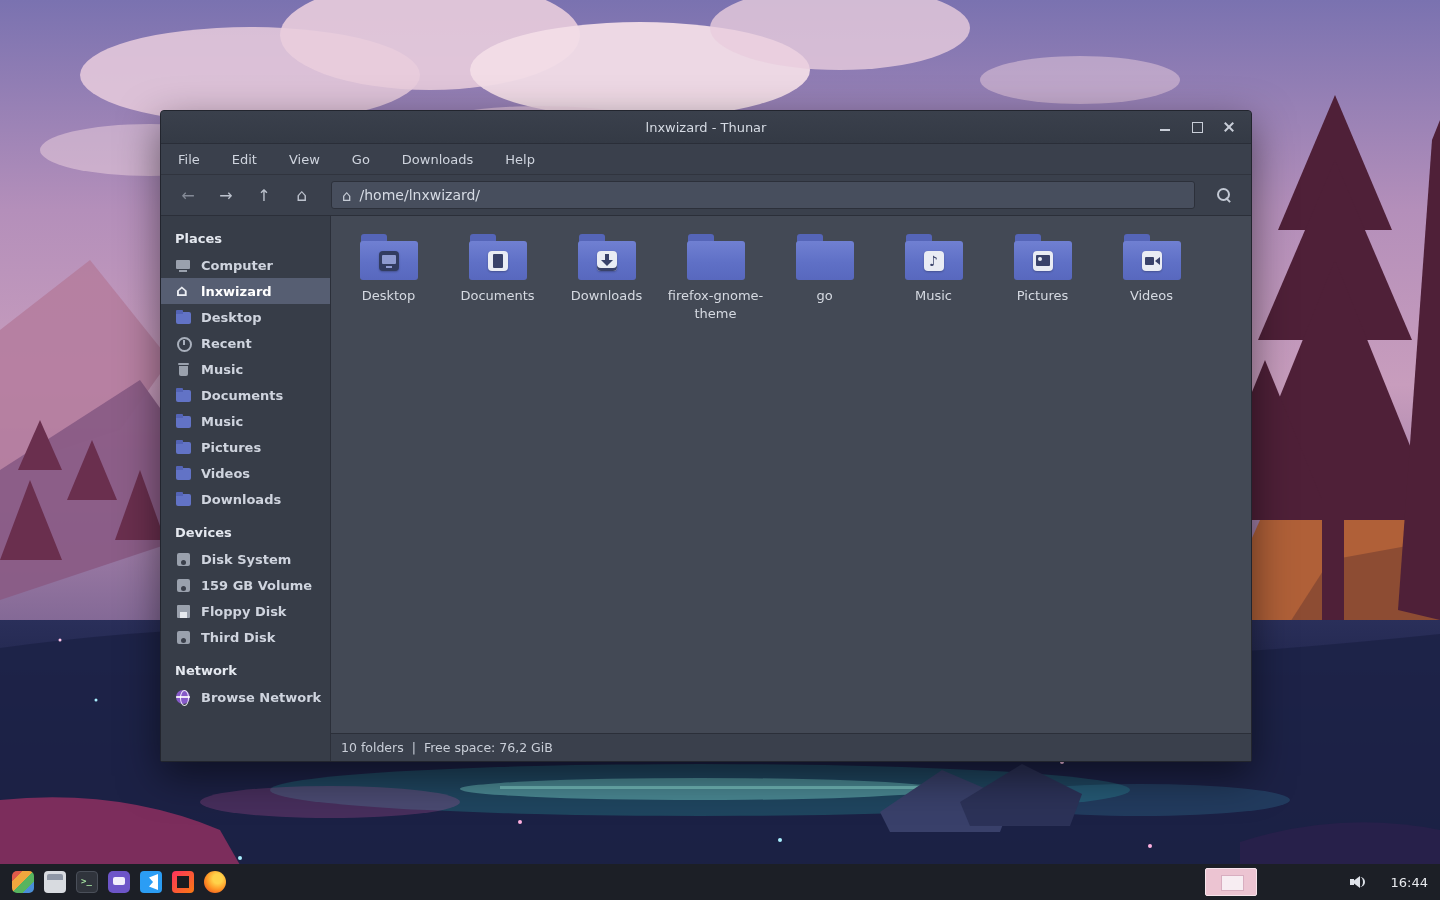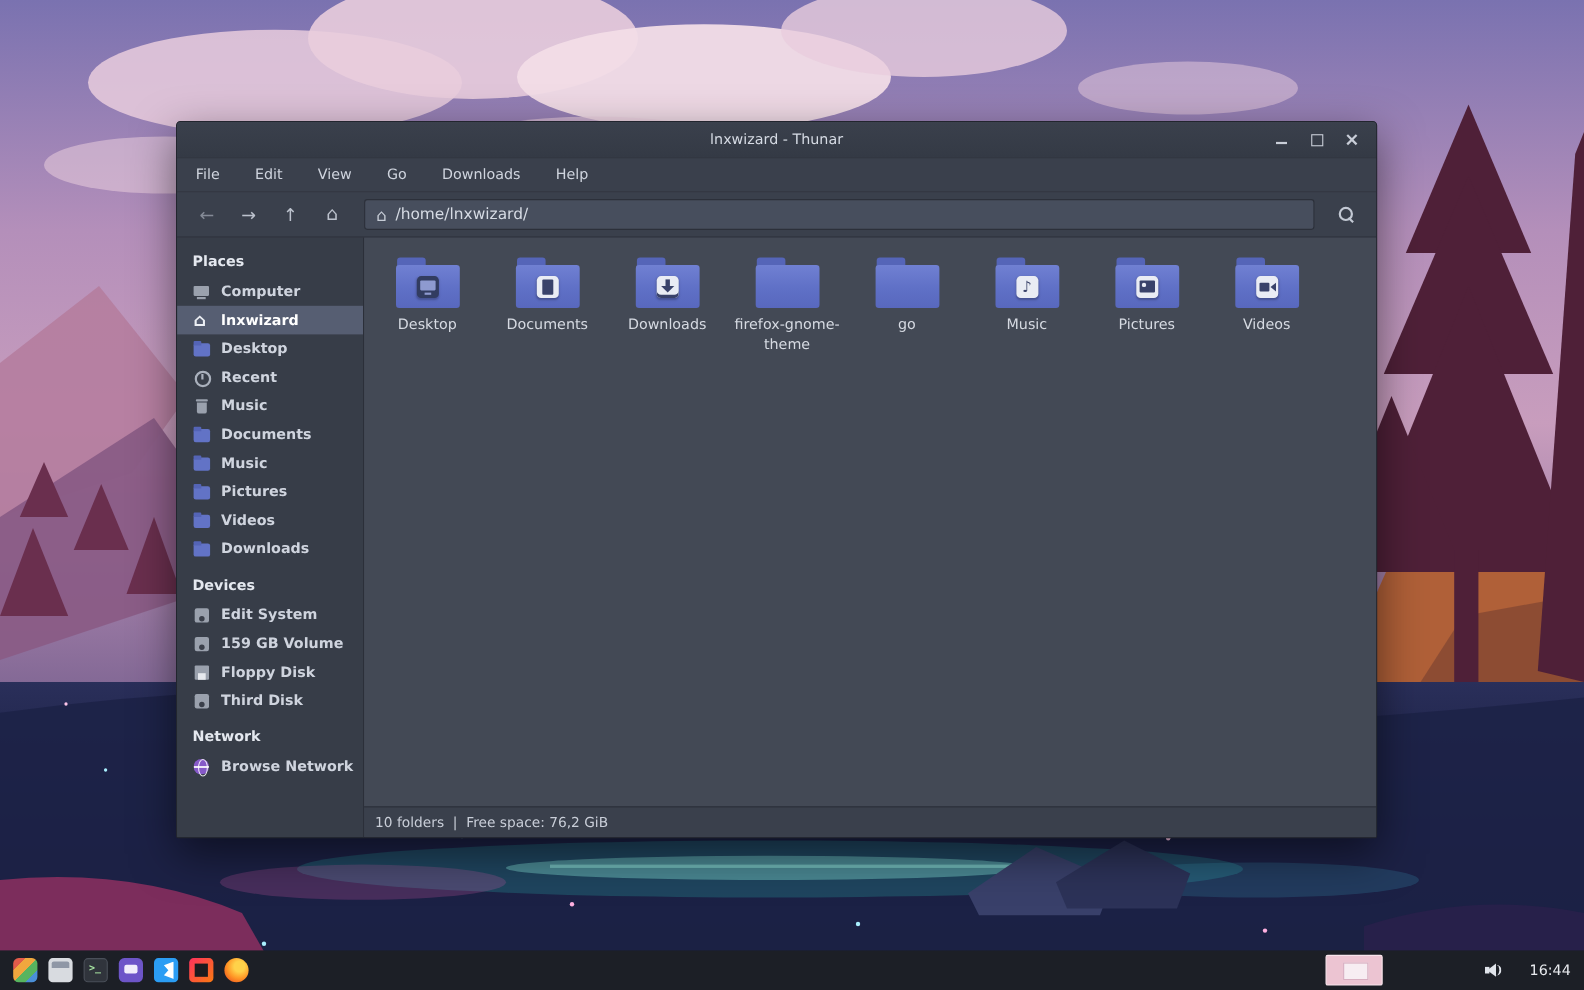--- a/index.html
+++ b/index.html
@@ -294,21 +294,21 @@
             <span class="si si-videos"></span>
             <span class="sb-label">Videos</span>
           </div>
           <div class="sb-item">
             <span class="si si-downloads"></span>
             <span class="sb-label">Downloads</span>
           </div>
           <div class="sb-header">Devices</div>
           <div class="sb-item">
             <span class="si si-drive"></span>
-            <span class="sb-label">Edit System</span>
+            <span class="sb-label">Disk System</span>
           </div>
           <div class="sb-item">
             <span class="si si-drive"></span>
             <span class="sb-label">159 GB Volume</span>
           </div>
           <div class="sb-item">
             <span class="si si-floppy"></span>
             <span class="sb-label">Floppy Disk</span>
           </div>
           <div class="sb-item">

